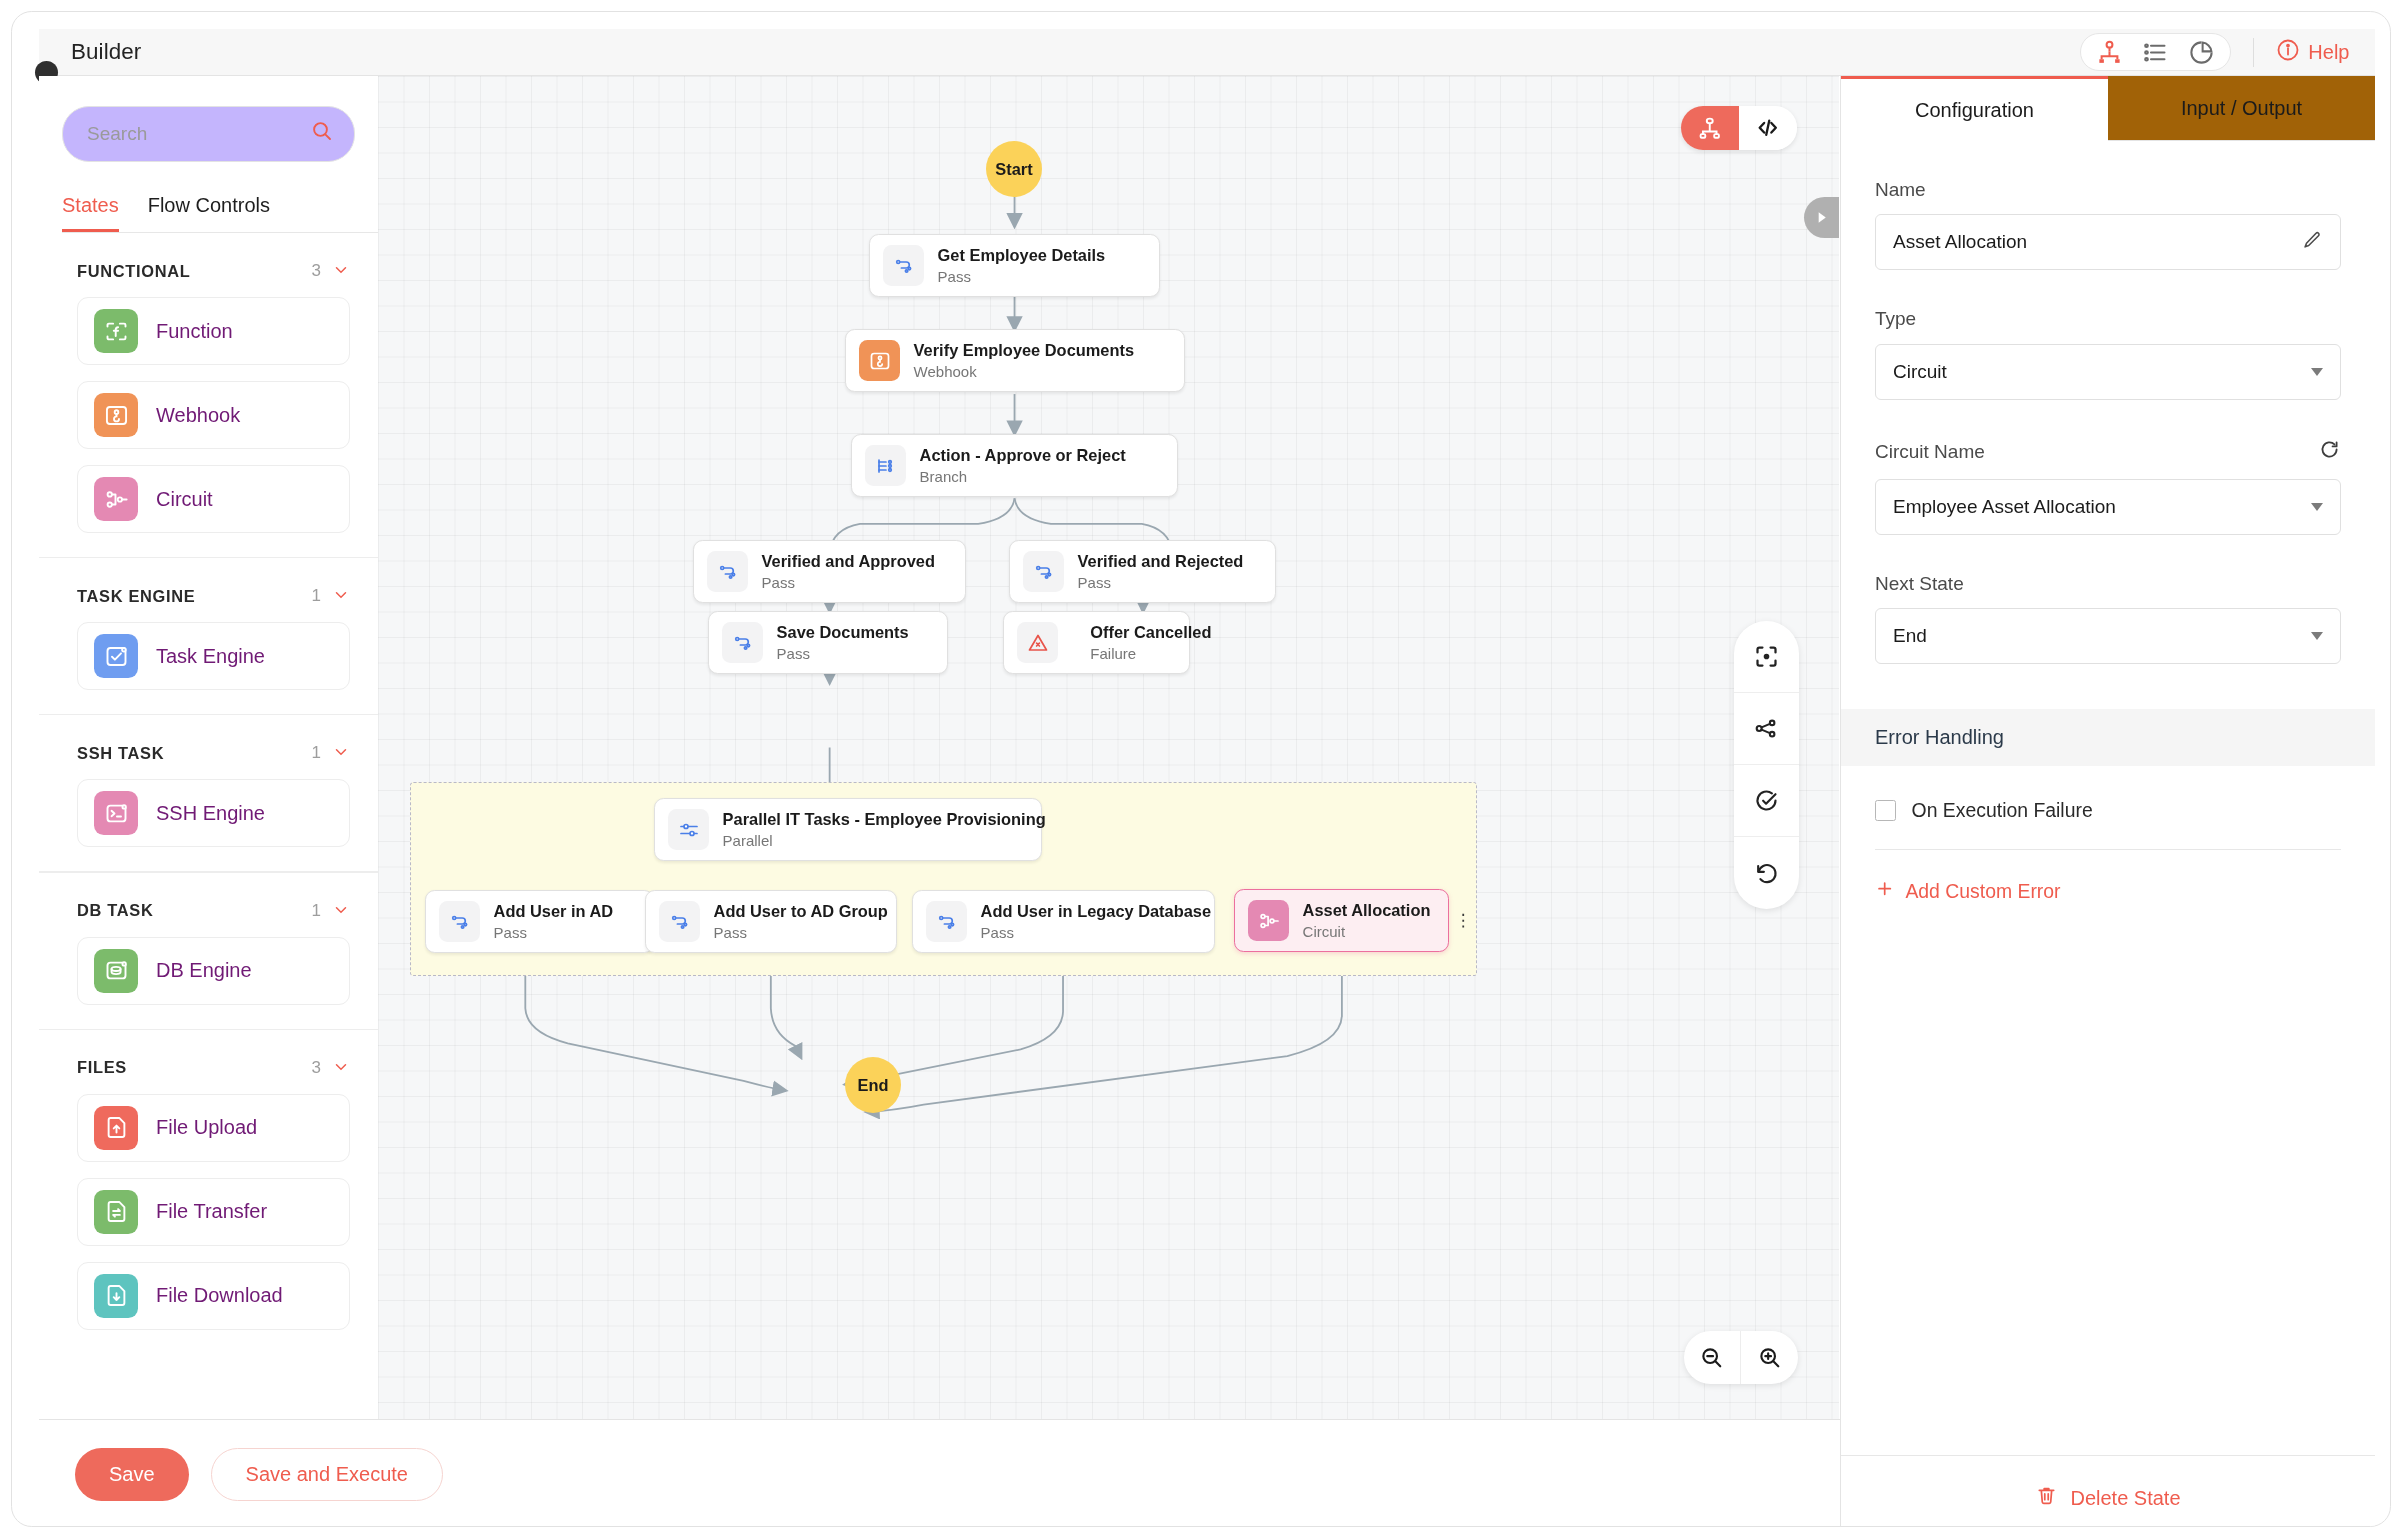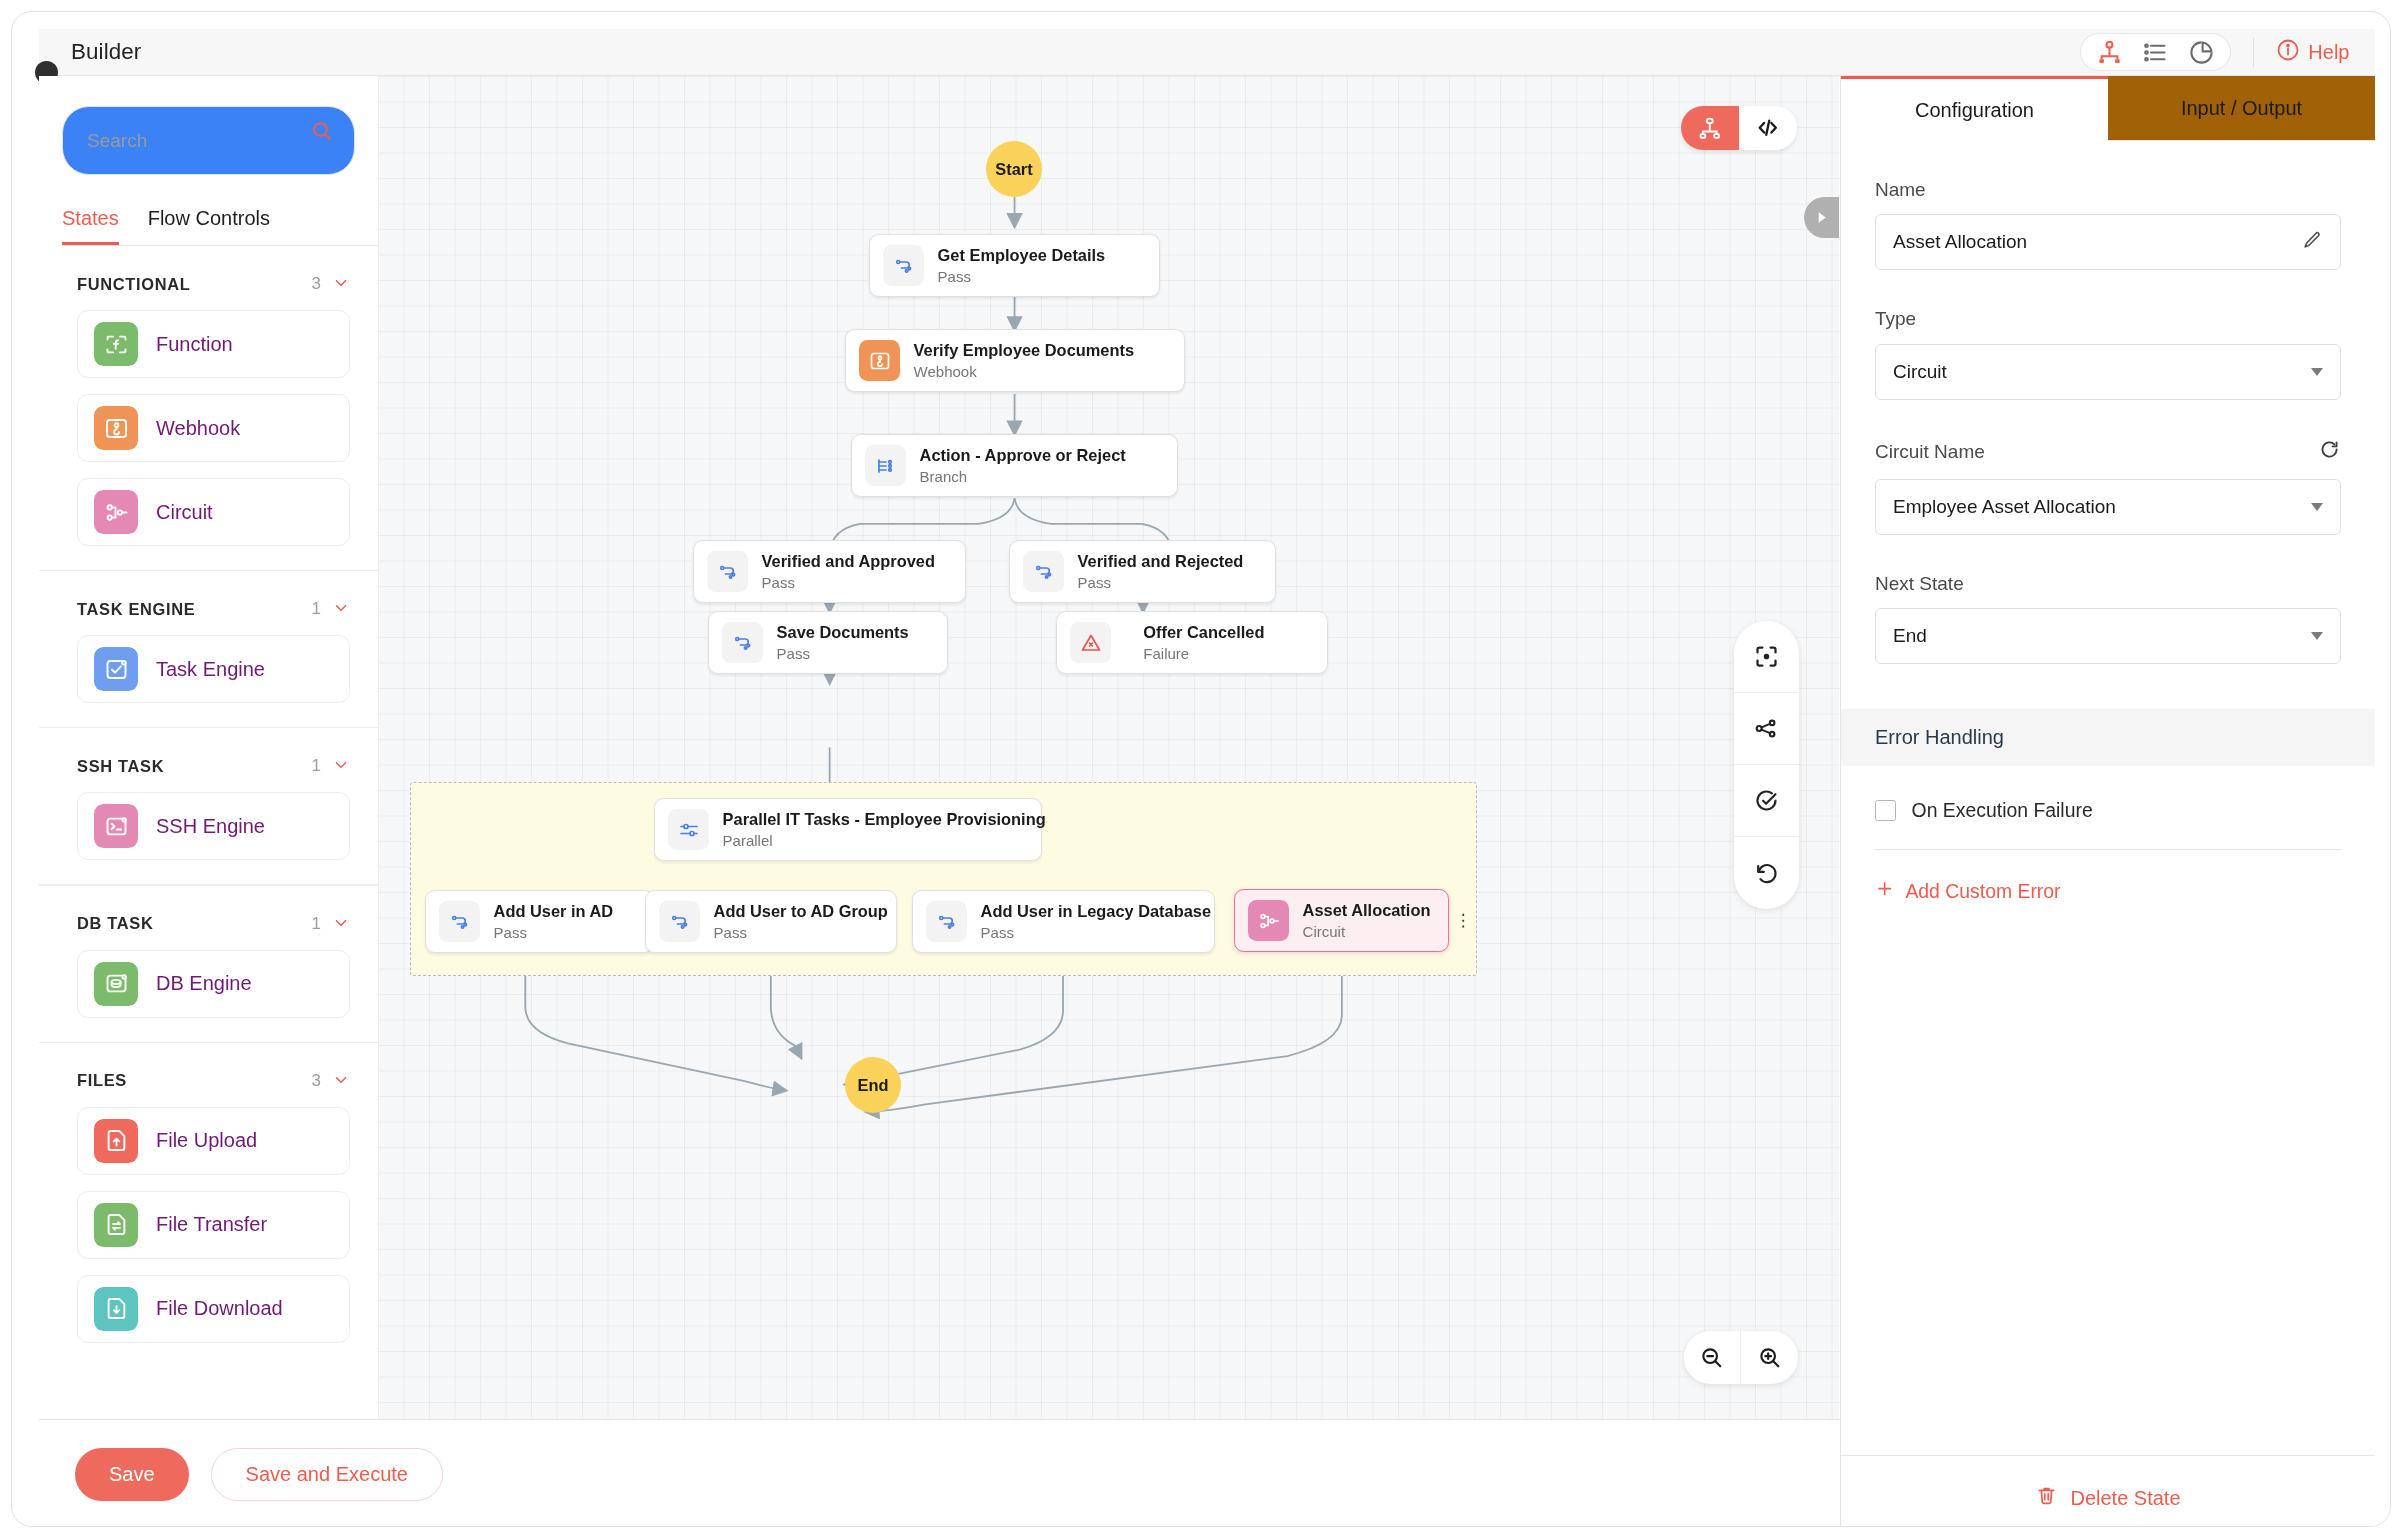--- a/index.html
+++ b/index.html
@@ -62,25 +62,25 @@
     position: absolute; left: 27px; top: 64px;
     width: 340px; height: 1343px;
     background: #ffffff;
     border-right: 1.2px solid #e4e4e4;
     overflow: hidden;
   }
   .search-wrap {
     margin: 30px 23px 0 23px; position: relative;
   }
   .search-input {
-    width: 100%; height: 69px;
+    width: 100%; height: 56px;
     border: 1.2px solid #e3e3e3; border-radius: 27px;
     padding: 0 42px 0 24px;
     font-size: 19px; color: #2d2d2d; outline: none;
-    font-family: "Liberation Sans", sans-serif; background: #3b82f6;
+    font-family: "Liberation Sans", sans-serif; background: #c4b5fd;
   }
   .search-input::placeholder { color: #9a9a9a; }
   .search-icon-pos {
     position: absolute; right: 20.6px; top: 13.3px; width: 24px; height: 24px;
   }
   .tabs {
     display: flex; gap: 29px; margin: 32px 0 0 23px;
     border-bottom: 1.2px solid #e7e7e7; padding-bottom: 0;
   }
   .tab {
@@ -603,21 +603,21 @@
             <circle cx="17.4" cy="14.6" r="1.2"></circle>
               <circle cx="14.6" cy="17" r="1.2"></circle>
           </svg>
         </span>
         <span class="ntext">
           <span class="ntitle">Save Documents</span>
           <span class="nsub">Pass</span>
         </span>
       </div>
 
-      <div class="node" style="left:678px; top:535px; width:272px;gap:32px;">
+      <div class="node" style="left:625px; top:535px; width:187px;gap:32px;">
         <span class="nico">
           <svg width="24" height="24" viewBox="0 0 24 24" fill="none" stroke="#e8544a" stroke-width="1.7">
             <path d="M12 4.5 20.5 19H3.5z" stroke-linejoin="round"></path>
             <path d="M10.6 12.2l2.8 2.8M13.4 12.2l-2.8 2.8" stroke-linecap="round"></path>
           </svg>
         </span>
         <span class="ntext">
           <span class="ntitle">Offer Cancelled</span>
           <span class="nsub">Failure</span>
         </span>

